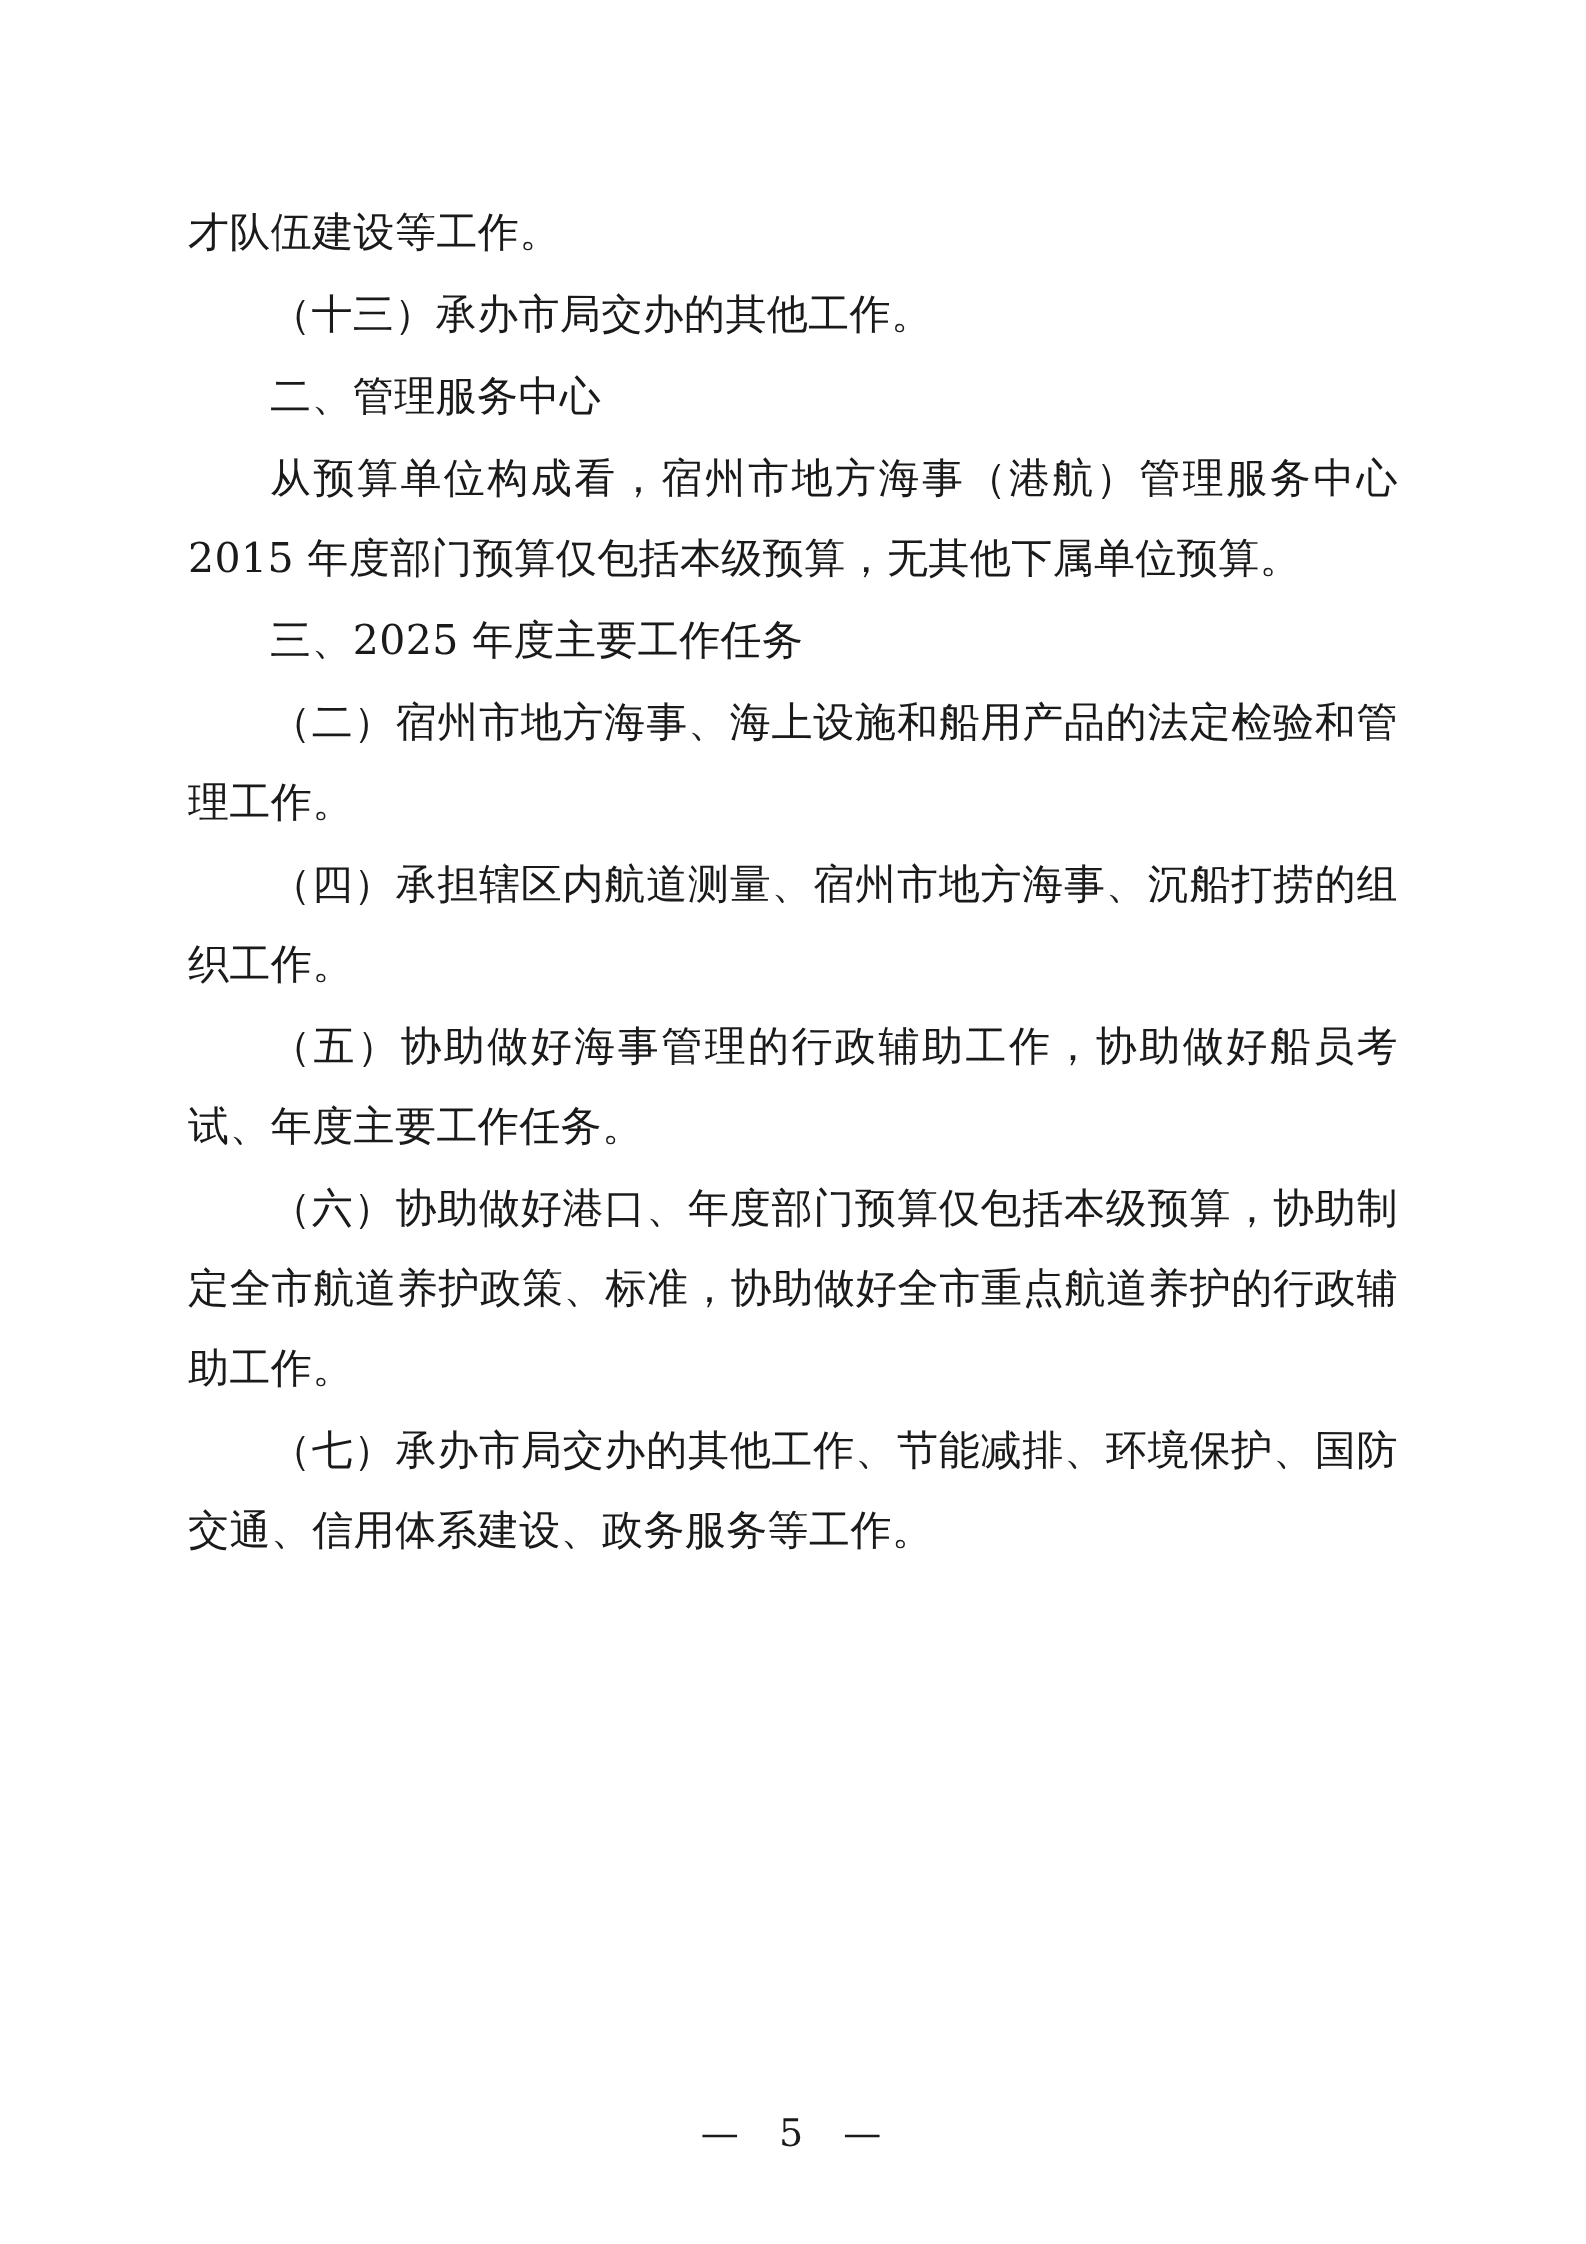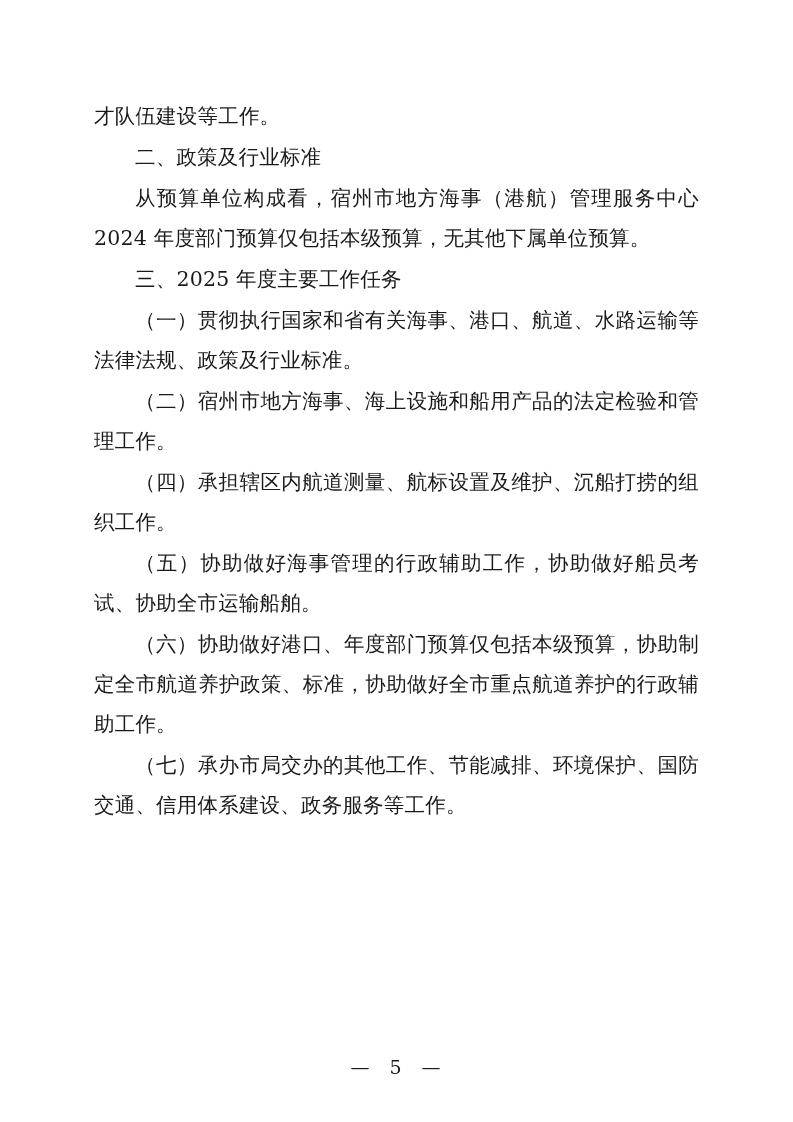--- a/index.html
+++ b/index.html
@@ -55,27 +55,27 @@
   .footer .dash {
     display: inline-block;
   }
 </style>
 </head>
 <body>
 
 <div class="page">
   <div class="doc-body">
     <p class="para">才队伍建设等工作。</p>
-    <p class="para indent"> 二、政策及行业标准</p>
-    <p class="para indent">从预算单位构成看，宿州市地方海事（港航）管理服务中心 2024 年度部门预算仅包括本级预算，无其他下属单位预算。</p>
+    <p class="para indent">（十三）承办市局交办的其他工作。</p>
+    <p class="para indent"> 二、管理服务中心</p>
+    <p class="para indent">从预算单位构成看，宿州市地方海事（港航）管理服务中心 2015 年度部门预算仅包括本级预算，无其他下属单位预算。</p>
     <p class="para indent">三、2025 年度主要工作任务</p>
-    <p class="para indent">（一）贯彻执行国家和省有关海事、港口、航道、水路运输等法律法规、政策及行业标准。</p>
     <p class="para indent">（二）宿州市地方海事、海上设施和船用产品的法定检验和管理工作。</p>
-    <p class="para indent">（四）承担辖区内航道测量、航标设置及维护、沉船打捞的组织工作。</p>
-    <p class="para indent">（五）协助做好海事管理的行政辅助工作，协助做好船员考试、协助全市运输船舶。</p>
+    <p class="para indent">（四）承担辖区内航道测量、宿州市地方海事、沉船打捞的组织工作。</p>
+    <p class="para indent">（五）协助做好海事管理的行政辅助工作，协助做好船员考试、年度主要工作任务。</p>
     <p class="para indent">（六）协助做好港口、年度部门预算仅包括本级预算，协助制定全市航道养护政策、标准，协助做好全市重点航道养护的行政辅助工作。</p>
     <p class="para indent">（七）承办市局交办的其他工作、节能减排、环境保护、国防交通、信用体系建设、政务服务等工作。</p>
   </div>
 
   <div class="footer">
     <span class="dash">—</span>
     <span class="pagenum">5</span>
     <span class="dash">—</span>
   </div>
 </div>

